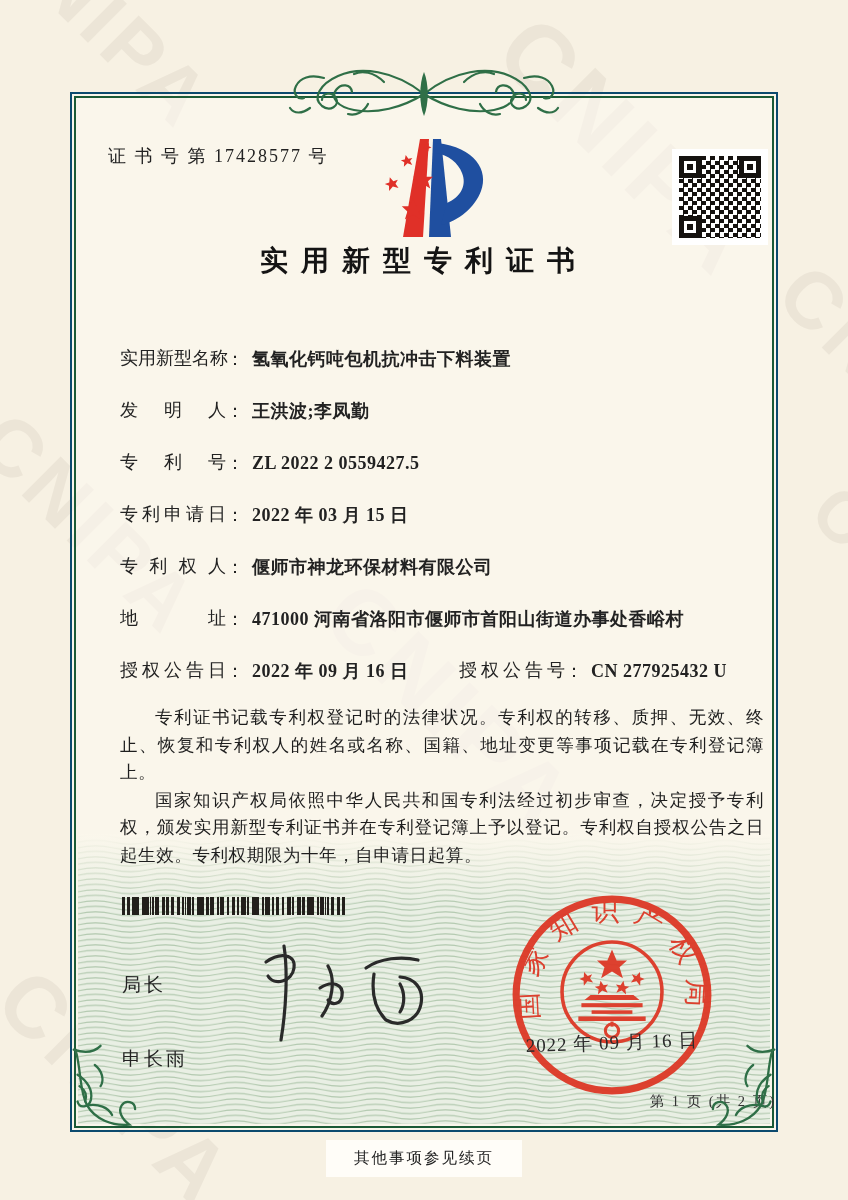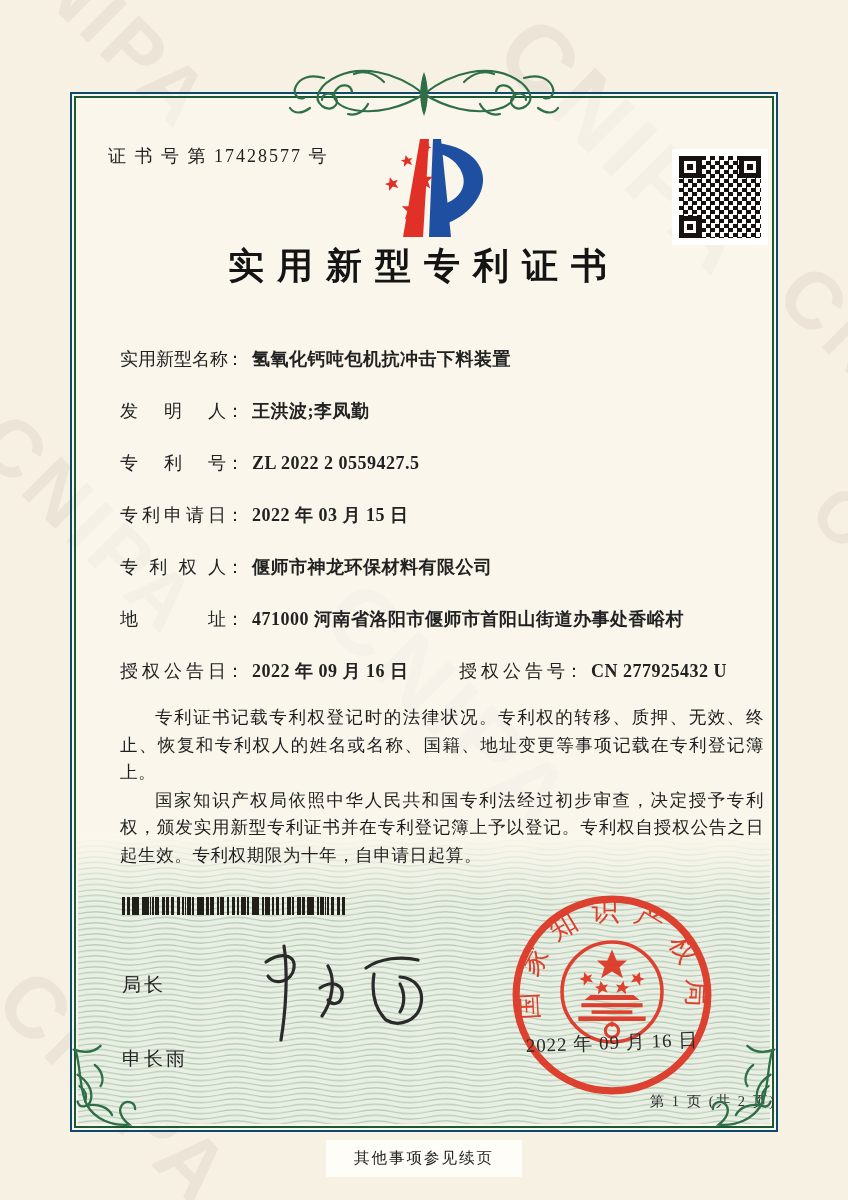--- a/index.html
+++ b/index.html
@@ -37,24 +37,24 @@
   
   .cert-no { position:absolute; left:36px; top:50px; font-size:18px; letter-spacing:2px; z-index:2; }
   .logo { position:absolute; left:285px; top:38px; width:135px; height:122px; z-index:2; }
   .qr { position:absolute; left:600px; top:55px; width:96px; height:96px; background:#fff; padding:7px; z-index:2; }
   .qr-grid { position:relative; width:82px; height:82px;
     background:repeating-conic-gradient(#15120f 0% 25%, transparent 0% 50%) 0 0/9px 9px; }
   .finder { position:absolute; width:22px; height:22px; border:5px solid #15120f; background:#fff; }
   .finder::after { content:""; position:absolute; inset:3px; background:#15120f; }
   .finder.tl { left:0; top:0; } .finder.tr { right:0; top:0; } .finder.bl { left:0; bottom:0; }
   .title { position:absolute; left:0; right:0; top:148px; text-align:center;
-    font-size:36px; font-weight:600; letter-spacing:13px; color:#141414; z-index:2; }
+    font-size:28px; font-weight:600; letter-spacing:13px; color:#141414; z-index:2; }
   .fields { position:absolute; left:48px; top:252px; right:38px; font-size:18px; z-index:2; }
   .frow { line-height:26px; margin-bottom:26px; white-space:nowrap; }
-  .flabel { display:inline-block; width:106px; text-align:justify; text-align-last:justify; vertical-align:top; }
+  .flabel { display:inline-block; width:106px; text-align:justify; text-align-last:justify; vertical-align:top;font-family:Liberation Mono, monospace; }
   .fcolon { display:inline-block; }
   .fvalue { margin-left:8px; letter-spacing:.5px;font-weight:bold; }
   .fpair.second { margin-left:46px; }
   .paras { position:absolute; left:48px; top:610px; width:644px; font-size:17.5px;
     line-height:27.5px; text-align:justify; letter-spacing:.6px; z-index:2; color:#1e1e1e; }
   .paras p { text-indent:2em; }
   
   .barcode { position:absolute; left:50px; top:803px; width:224px; height:18px; z-index:2;
     background:
       repeating-linear-gradient(90deg,#221f1b 0 2px,transparent 2px 5px),

